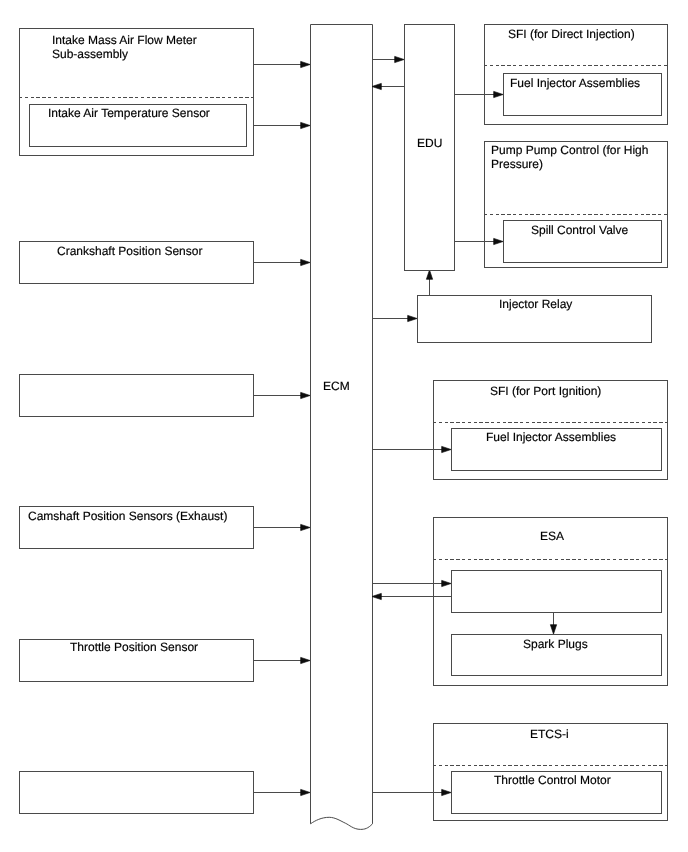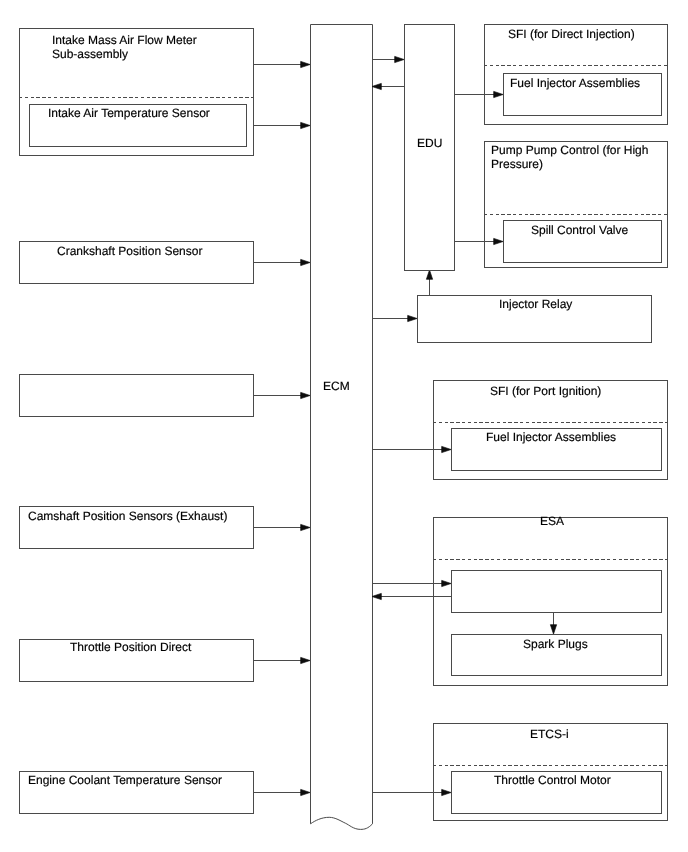--- a/index.html
+++ b/index.html
@@ -92,24 +92,23 @@
 
   <div class="blk" style="left:19px;top:241px;width:235px;height:43px"></div>
   <div class="lbl" style="left:56.9px;top:244.8px">Crankshaft Position Sensor</div>
 
   <div class="blk" style="left:19px;top:374px;width:235px;height:43px"></div>
 
   <div class="blk" style="left:19px;top:506px;width:235px;height:43px"></div>
   <div class="lbl" style="left:27.6px;top:509.8px">Camshaft Position Sensors (Exhaust)</div>
 
   <div class="blk" style="left:19px;top:639px;width:235px;height:43px"></div>
-  <div class="lbl" style="left:70.3px;top:641.2px">Throttle Position Direct</div>
+  <div class="lbl" style="left:70.3px;top:641.2px">Throttle Position Sensor</div>
 
   <div class="blk" style="left:19px;top:771px;width:235px;height:43px"></div>
-  <div class="lbl" style="left:28.0px;top:774.0px">Engine Coolant Temperature Sensor</div>
 
   <div class="lbl" style="left:323px;top:380.1px">ECM</div>
 
   <div class="blk" style="left:404px;top:24px;width:51px;height:247px"></div>
   <div class="lbl" style="left:416.7px;top:137.2px">EDU</div>
 
   <div class="blk" style="left:484px;top:24px;width:184px;height:101px"></div>
   <div class="divider" style="left:484px;top:65px;width:184px"></div>
   <div class="blk" style="left:503px;top:73px;width:159px;height:43px"></div>
   <div class="lbl" style="left:507.9px;top:28px">SFI (for Direct Injection)</div>
@@ -128,21 +127,21 @@
   <div class="blk" style="left:433px;top:380px;width:235px;height:100px"></div>
   <div class="divider" style="left:433px;top:422px;width:235px"></div>
   <div class="blk" style="left:451px;top:428px;width:211px;height:43px"></div>
   <div class="lbl" style="left:490.2px;top:385px">SFI (for Port Ignition)</div>
   <div class="lbl" style="left:485.7px;top:431.4px">Fuel Injector Assemblies</div>
 
   <div class="blk" style="left:433px;top:517px;width:235px;height:169px"></div>
   <div class="divider" style="left:433px;top:559px;width:235px"></div>
   <div class="blk" style="left:451px;top:570px;width:211px;height:43px"></div>
   <div class="blk" style="left:451px;top:634px;width:211px;height:42px"></div>
-  <div class="lbl" style="left:539.5px;top:515px">ESA</div>
+  <div class="lbl" style="left:539.5px;top:530px">ESA</div>
   <div class="lbl" style="left:523.3px;top:637.8px">Spark Plugs</div>
 
   <div class="blk" style="left:433px;top:723px;width:235px;height:98px"></div>
   <div class="divider" style="left:433px;top:765px;width:235px"></div>
   <div class="blk" style="left:451px;top:771px;width:211px;height:43px"></div>
   <div class="lbl" style="left:530.4px;top:728.4px">ETCS-i</div>
   <div class="lbl" style="left:493.7px;top:773.6px">Throttle Control Motor</div>
 
 </div>
 

